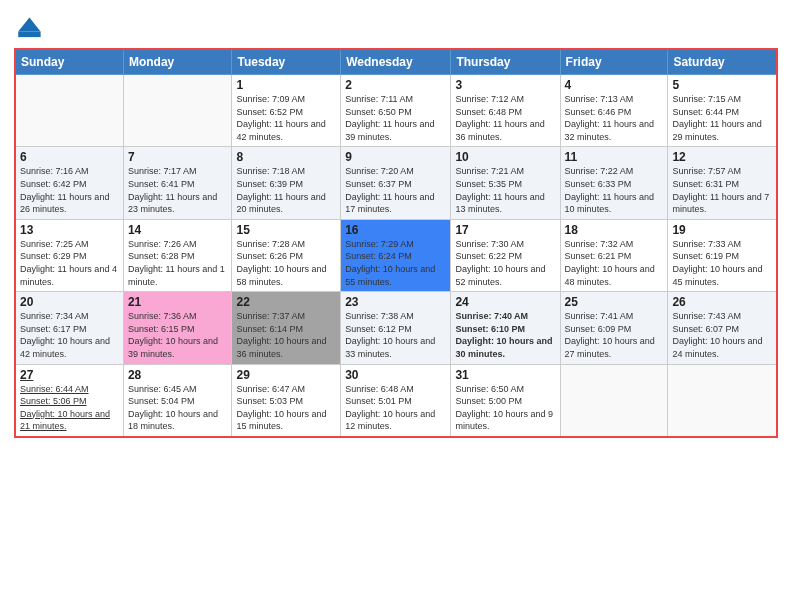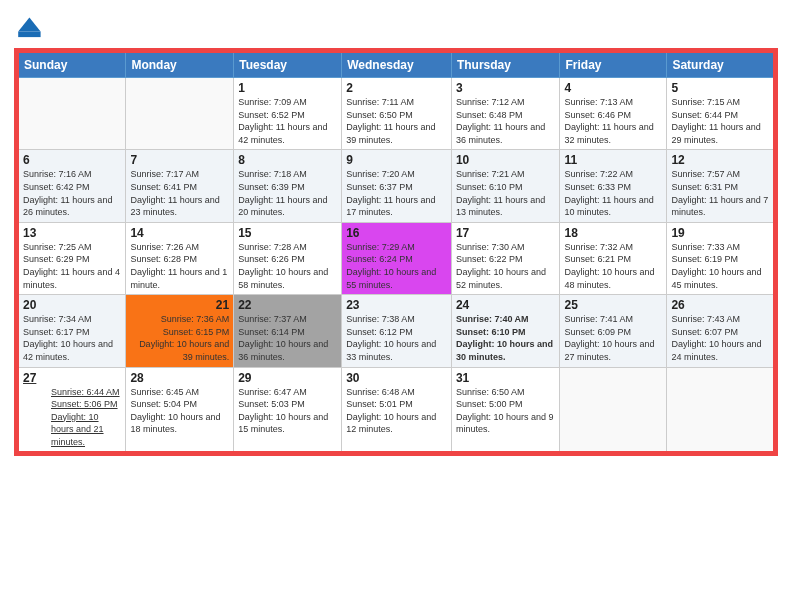--- a/index.html
+++ b/index.html
@@ -57,21 +57,21 @@
       line-height: 1.1;
     }
     .location-title {
       font-size: 14px;
       color: #555;
       margin-top: 2px;
     }
     .calendar {
       width: 100%;
       border-collapse: collapse;
-      border: 5px solid #ef4444;
+      border: 2px solid #ef4444;
     }
     .calendar th {
       background: #3a7abf;
       color: #fff;
       font-size: 12px;
       font-weight: bold;
       padding: 5px 5px;
       text-align: left;
       border: 1px solid #5a9ad0;
     }
@@ -196,21 +196,21 @@
           </td>
           <td style="background: rgb(240, 244, 248);">
             <span class="day-number">9</span>
             <div class="day-info" style="white-space: pre-line;">Sunrise: 7:20 AM
 Sunset: 6:37 PM
 Daylight: 11 hours and 17 minutes.</div>
           </td>
           <td style="background: rgb(240, 244, 248);">
             <span class="day-number">10</span>
             <div class="day-info" style="white-space: pre-line;">Sunrise: 7:21 AM
-Sunset: 6:10 PM
+Sunset: 5:35 PM
 Daylight: 11 hours and 13 minutes.</div>
           </td>
           <td style="background: rgb(240, 244, 248);">
             <span class="day-number">11</span>
             <div class="day-info" style="white-space: pre-line;">Sunrise: 7:22 AM
 Sunset: 6:33 PM
 Daylight: 11 hours and 10 minutes.</div>
           </td>
           <td style="background: rgb(240, 244, 248);">
             <span class="day-number">12</span>
@@ -231,21 +231,21 @@
             <div class="day-info" style="white-space: pre-line;">Sunrise: 7:26 AM
 Sunset: 6:28 PM
 Daylight: 11 hours and 1 minute.</div>
           </td>
           <td style="background: rgb(255, 255, 255);">
             <span class="day-number">15</span>
             <div class="day-info" style="white-space: pre-line;">Sunrise: 7:28 AM
 Sunset: 6:26 PM
 Daylight: 10 hours and 58 minutes.</div>
           </td>
-          <td style="background: #d946ef;">
+          <td style="background: #3b82f6;">
             <span class="day-number">16</span>
             <div class="day-info" style="white-space: pre-line;">Sunrise: 7:29 AM
 Sunset: 6:24 PM
 Daylight: 10 hours and 55 minutes.</div>
           </td>
           <td style="background: rgb(255, 255, 255);">
             <span class="day-number">17</span>
             <div class="day-info" style="white-space: pre-line;">Sunrise: 7:30 AM
 Sunset: 6:22 PM
 Daylight: 10 hours and 52 minutes.</div>
@@ -263,21 +263,21 @@
 Daylight: 10 hours and 45 minutes.</div>
           </td>
         </tr>
         <tr>
           <td style="background: rgb(240, 244, 248);">
             <span class="day-number">20</span>
             <div class="day-info" style="white-space: pre-line;">Sunrise: 7:34 AM
 Sunset: 6:17 PM
 Daylight: 10 hours and 42 minutes.</div>
           </td>
-          <td style="background: #f97316; text-align: right;">
+          <td style="background: #f9a8d4;">
             <span class="day-number">21</span>
             <div class="day-info" style="white-space: pre-line;">Sunrise: 7:36 AM
 Sunset: 6:15 PM
 Daylight: 10 hours and 39 minutes.</div>
           </td>
           <td style="background: #a3a3a3;">
             <span class="day-number">22</span>
             <div class="day-info" style="white-space: pre-line;">Sunrise: 7:37 AM
 Sunset: 6:14 PM
 Daylight: 10 hours and 36 minutes.</div>
@@ -303,21 +303,21 @@
           <td style="background: rgb(240, 244, 248);">
             <span class="day-number">26</span>
             <div class="day-info" style="white-space: pre-line;">Sunrise: 7:43 AM
 Sunset: 6:07 PM
 Daylight: 10 hours and 24 minutes.</div>
           </td>
         </tr>
         <tr>
           <td style="background: rgb(255, 255, 255); text-decoration: underline;">
             <span class="day-number">27</span>
-            <div class="day-info" style="white-space: pre-line; margin-left: 28px;">Sunrise: 6:44 AM
+            <div class="day-info" style="white-space: pre-line;">Sunrise: 6:44 AM
 Sunset: 5:06 PM
 Daylight: 10 hours and 21 minutes.</div>
           </td>
           <td style="background: rgb(255, 255, 255);">
             <span class="day-number">28</span>
             <div class="day-info" style="white-space: pre-line;">Sunrise: 6:45 AM
 Sunset: 5:04 PM
 Daylight: 10 hours and 18 minutes.</div>
           </td>
           <td style="background: rgb(255, 255, 255);">

